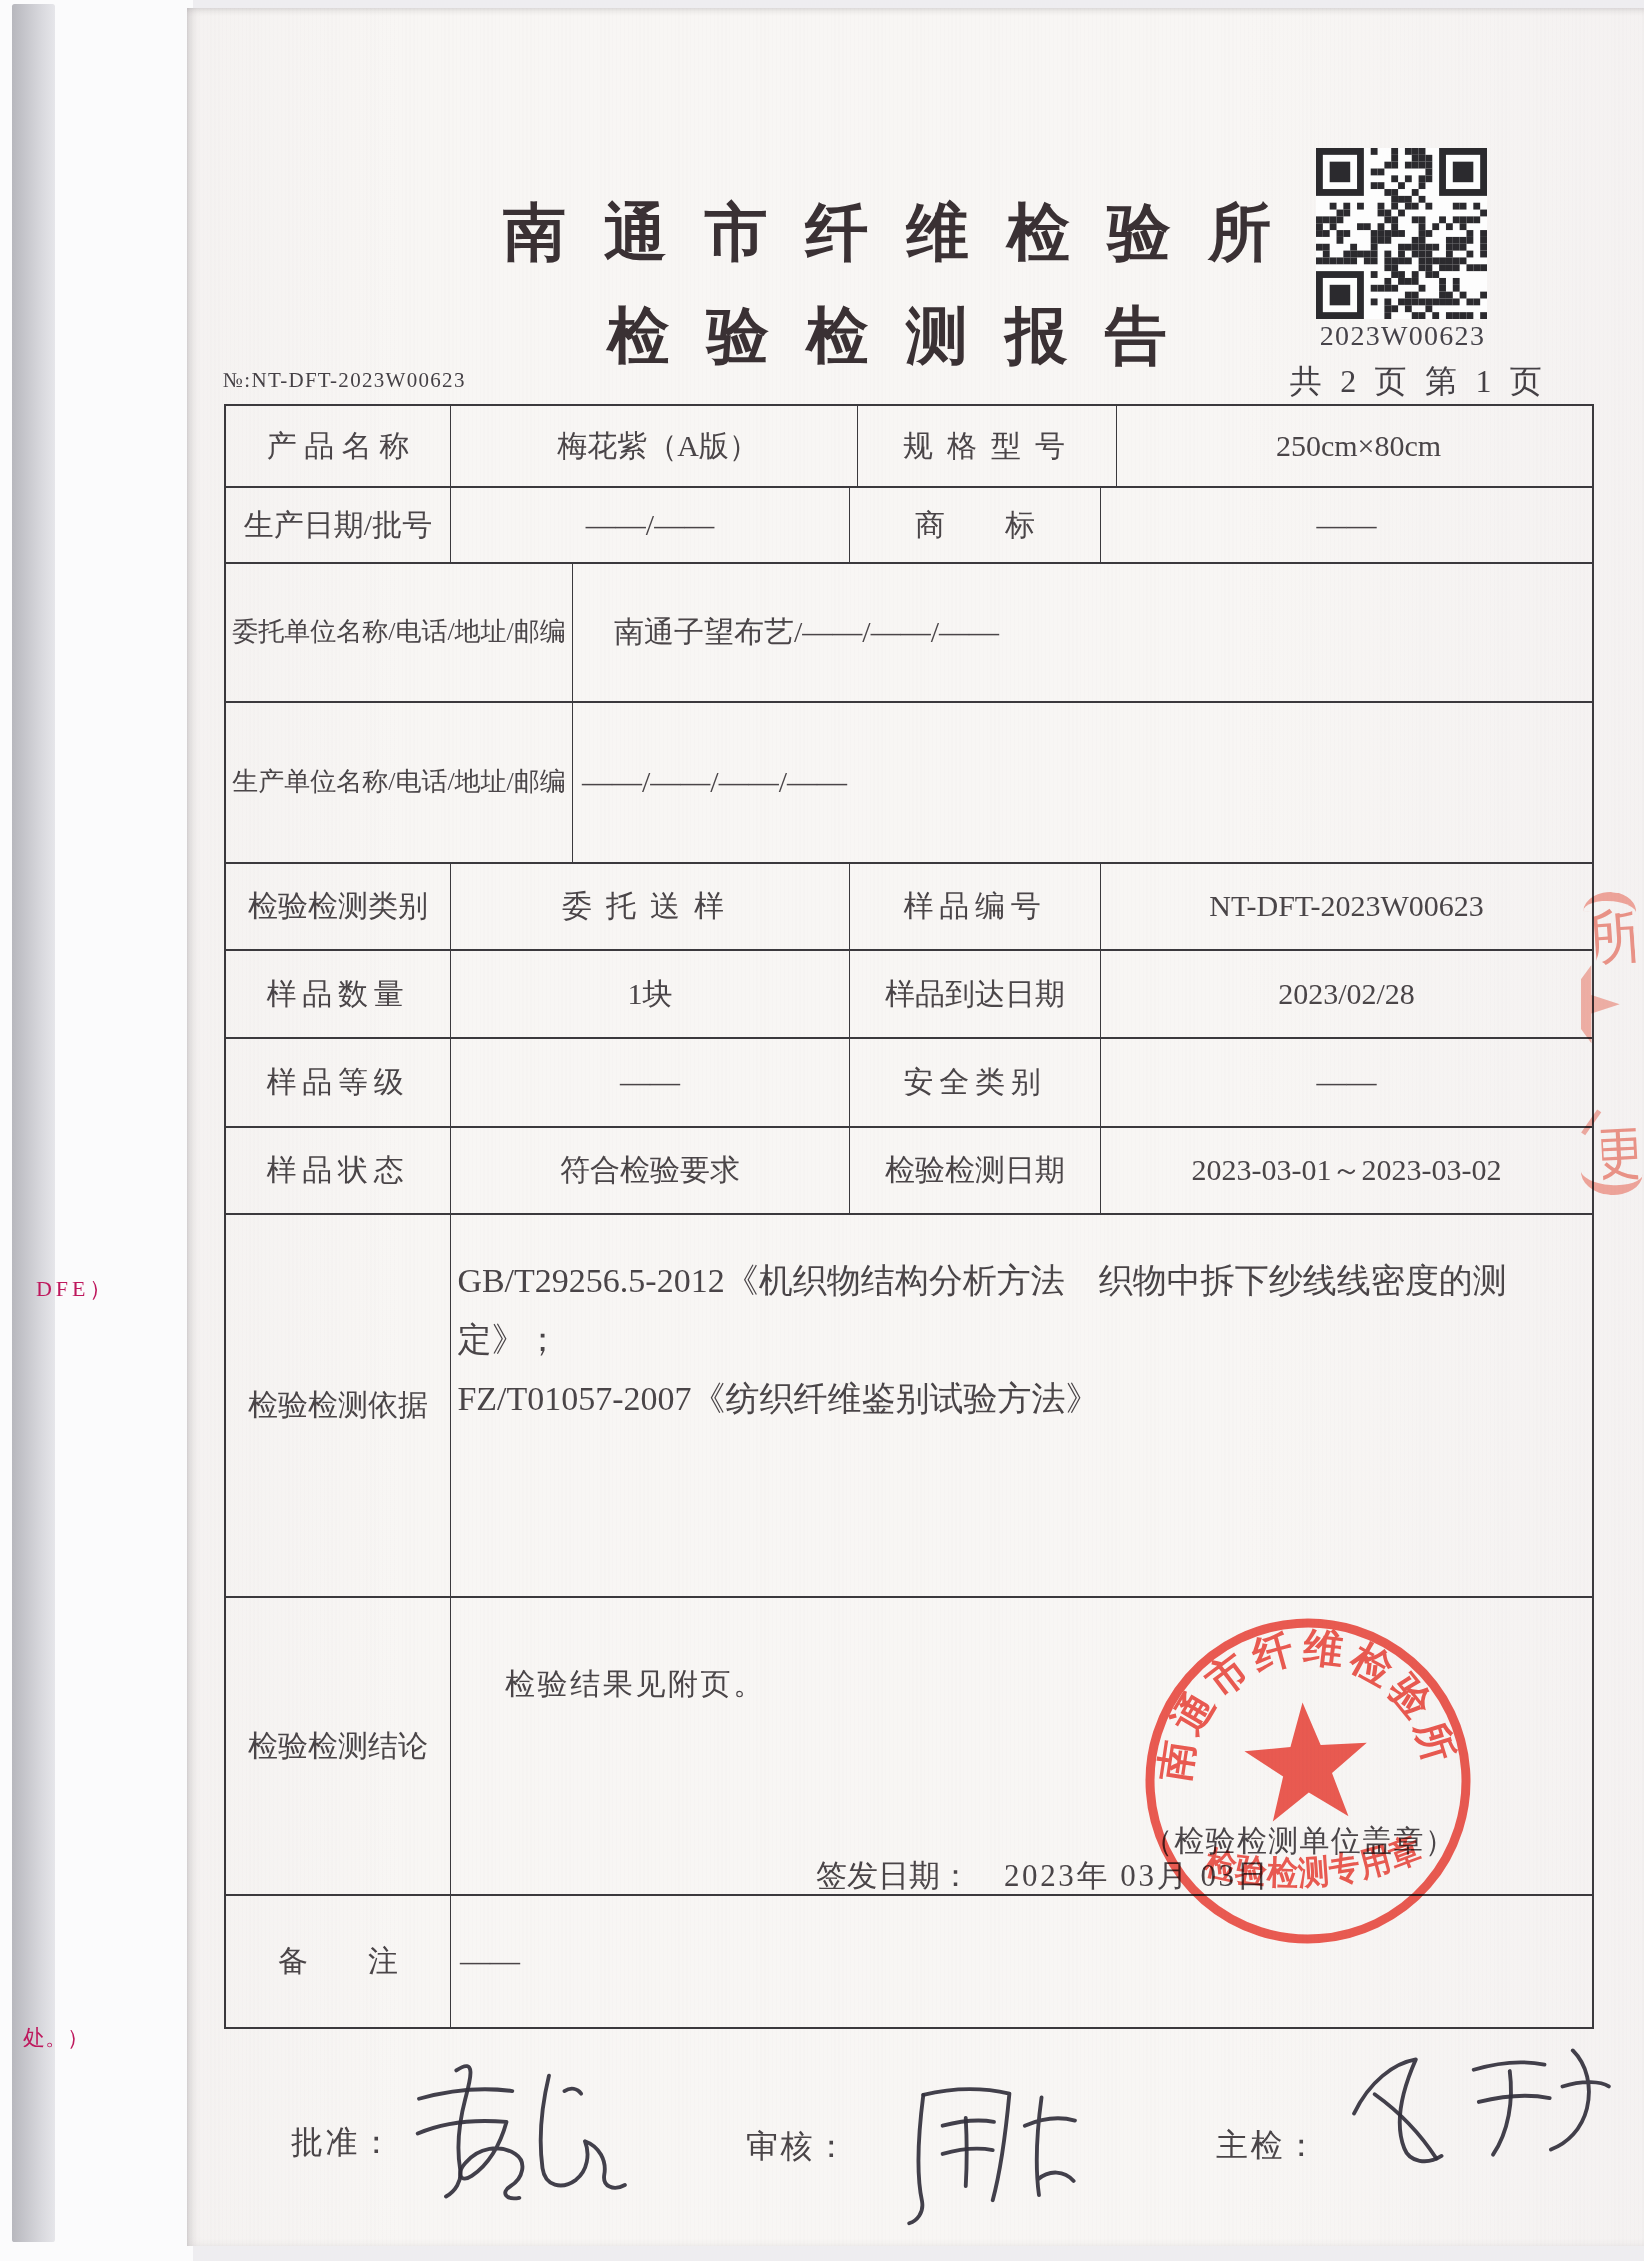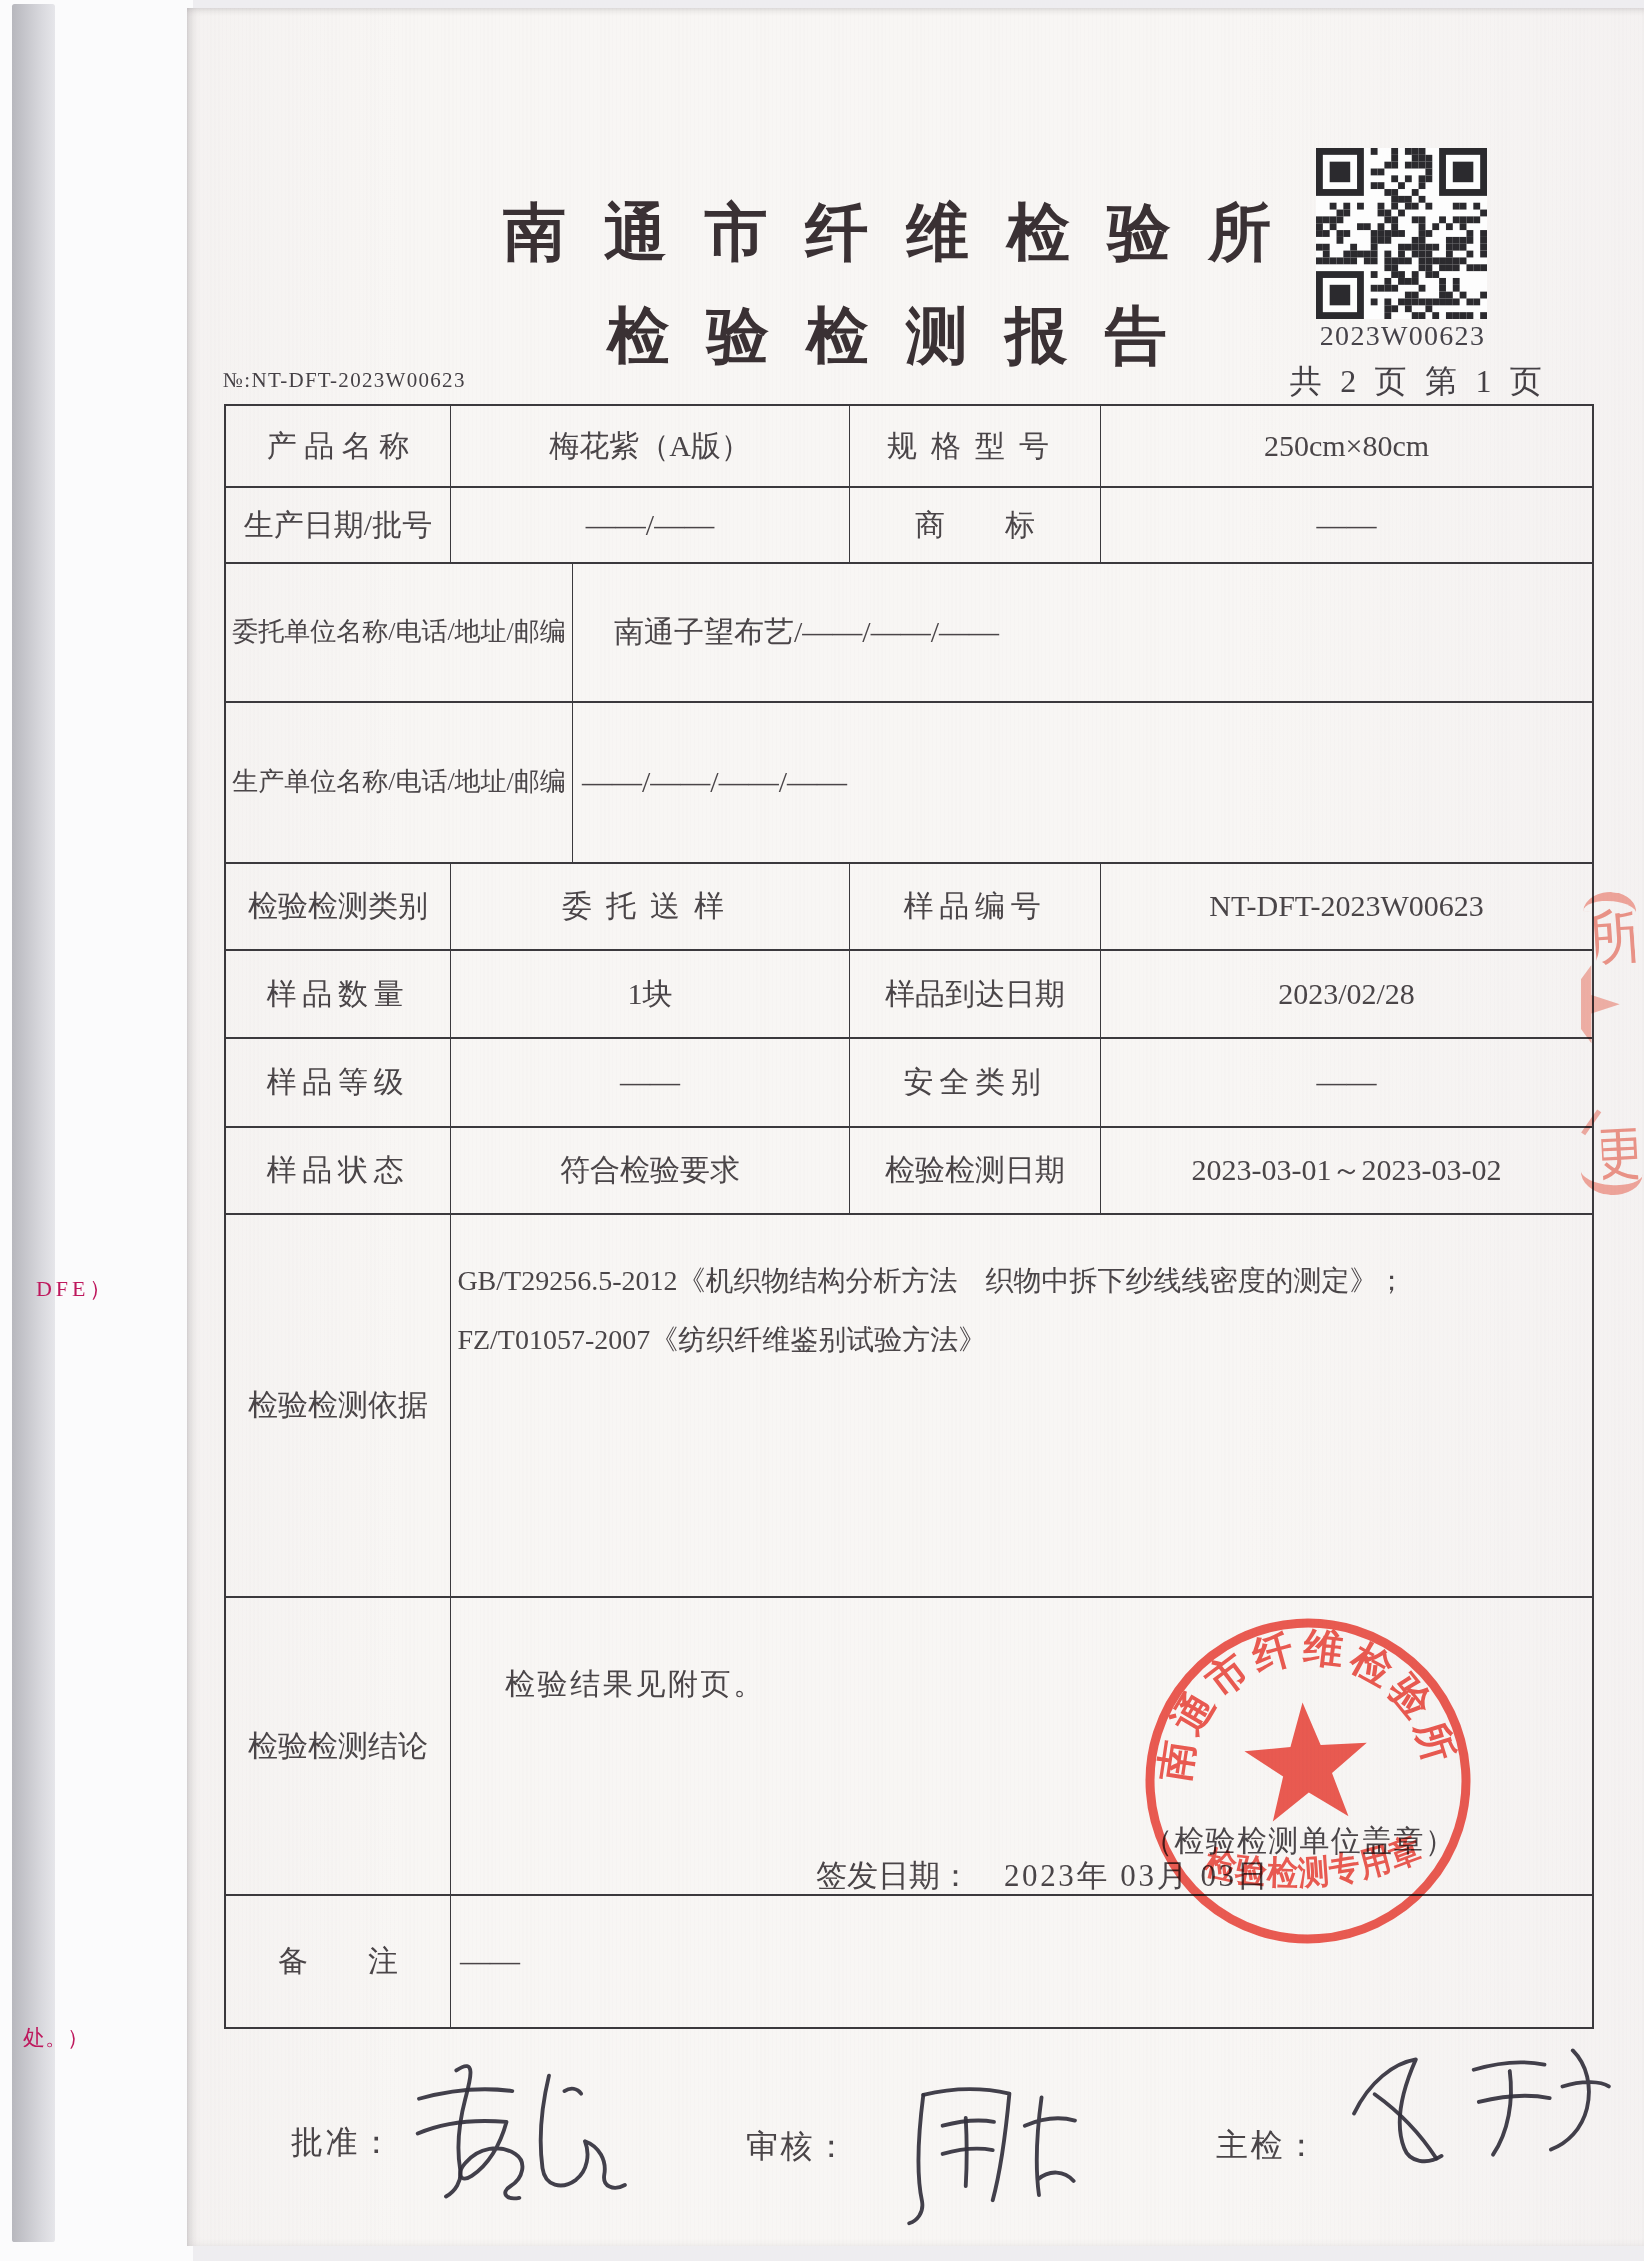--- a/index.html
+++ b/index.html
@@ -44,21 +44,21 @@
   .tr:last-child{border-bottom:none;}
   .td{box-sizing:border-box;border-right:1.9px solid #3b393d;display:flex;align-items:center;
       justify-content:center;font-size:30px;color:#4a4548;text-align:center;line-height:1.25;}
   .td:last-child{border-right:none;}
   .w1{width:225px;} .w2{width:399px;} .w3{width:251px;} .w4{flex:1;}
   .wa{width:347px;} .wb{width:225px;} .wf{flex:1;}
   .left{justify-content:flex-start;text-align:left;padding-left:9px;}
   .small{font-size:26px;}
   .ls-sm{letter-spacing:5.8px;}
   .ls-md{letter-spacing:14px;}
-  .basis-cell{display:block;text-align:left;padding:36px 11.6px 0 6.4px;font-size:28px;line-height:59px;}
+  .basis-cell{display:block;text-align:left;padding:36px 11.6px 0 6.4px;font-size:34px;line-height:59px;}
   .concl-cell{position:relative;display:block;}
   .concl-text{position:absolute;left:54px;top:67px;font-size:30px;letter-spacing:2.6px;}
   .seal-note{position:absolute;left:692px;top:224px;font-size:30px;letter-spacing:1.3px;white-space:nowrap;}
   .issue-line{position:absolute;left:365px;top:259px;font-size:31px;white-space:nowrap;}
   .issue-line .date{margin-left:33px;letter-spacing:2.6px;}
   
   .seal{position:absolute;left:934px;top:1586px;width:374px;height:374px;
         mix-blend-mode:multiply;opacity:.85;pointer-events:none;}
   
   .efrag{position:absolute;mix-blend-mode:multiply;pointer-events:none;}
@@ -316,21 +316,21 @@
         <rect x="10" y="190" width="50" height="50" fill="#fdfdfd"></rect>
         <rect x="20" y="200" width="30" height="30" fill="#2b2a2e"></rect>
       </svg>
     <div class="qr-label">2023W00623</div>
   </div>
 
   <div class="report-no">№:NT-DFT-2023W00623</div>
   <div class="pagination">共 2 页 第 1 页</div>
 
   <div class="tbl">
-    <div class="tr" style="height:82px;">
+    <div class="tr" style="height:82px;gap:8px;">
       <div class="td w1">产 品 名 称</div>
       <div class="td w2">梅花紫（A版）</div>
       <div class="td w3 ls-md">规格型号</div>
       <div class="td w4">250cm×80cm</div>
     </div>
     <div class="tr" style="height:76px;">
       <div class="td w1">生产日期/批号</div>
       <div class="td w2">——/——</div>
       <div class="td w3">商　　标</div>
       <div class="td w4">——</div>

